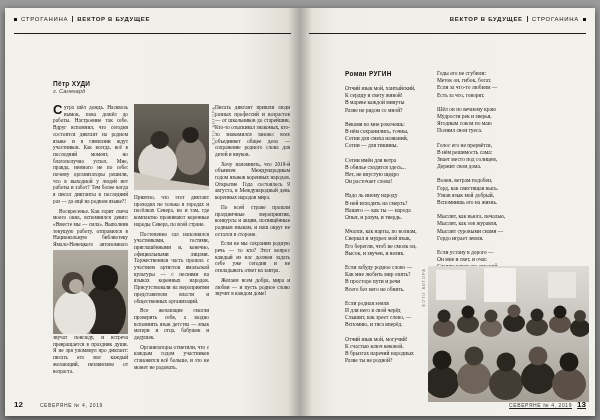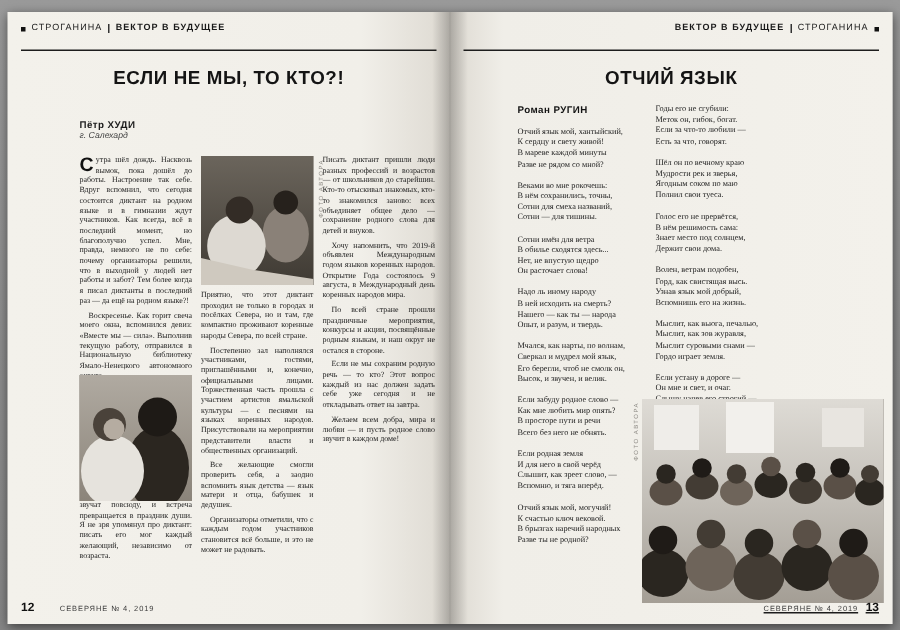--- a/index.html
+++ b/index.html
@@ -102,21 +102,20 @@
   <div class="page left">
 
     <div class="runhead">
       <span class="hdr-bullet"></span>
       <span>СТРОГАНИНА</span>
       <span class="hdr-div"></span>
       <span class="bold">ВЕКТОР В БУДУЩЕЕ</span>
     </div>
     <div class="rule"></div>
 
-    <h1 class="art-title">ЕСЛИ НЕ МЫ, ТО КТО?!</h1>
 
     <div class="byline">
       <div class="auth">Пётр ХУДИ</div>
       <div class="city">г. Салехард</div>
     </div>
 
     <div class="cols">
 
       <div class="col">
         <div class="body-text c1-text">
@@ -191,21 +190,20 @@
   <div class="page right">
 
     <div class="runhead">
       <span class="bold">ВЕКТОР В БУДУЩЕЕ</span>
       <span class="hdr-div"></span>
       <span>СТРОГАНИНА</span>
       <span class="hdr-bullet"></span>
     </div>
     <div class="rule"></div>
 
-    <h1 class="art-title">ОТЧИЙ ЯЗЫК</h1>
 
     <div class="poem-wrap">
       <div class="poem-col c1">
         <div class="poem-author">Роман РУГИН</div>
         <div class="stanza">Отчий язык мой, хантыйский,
 К сердцу и свету живой!
 В мареве каждой минуты
 Разве не рядом со мной?</div>
         <div class="stanza">Веками во мне рокочешь:
 В нём сохранились, точны,

